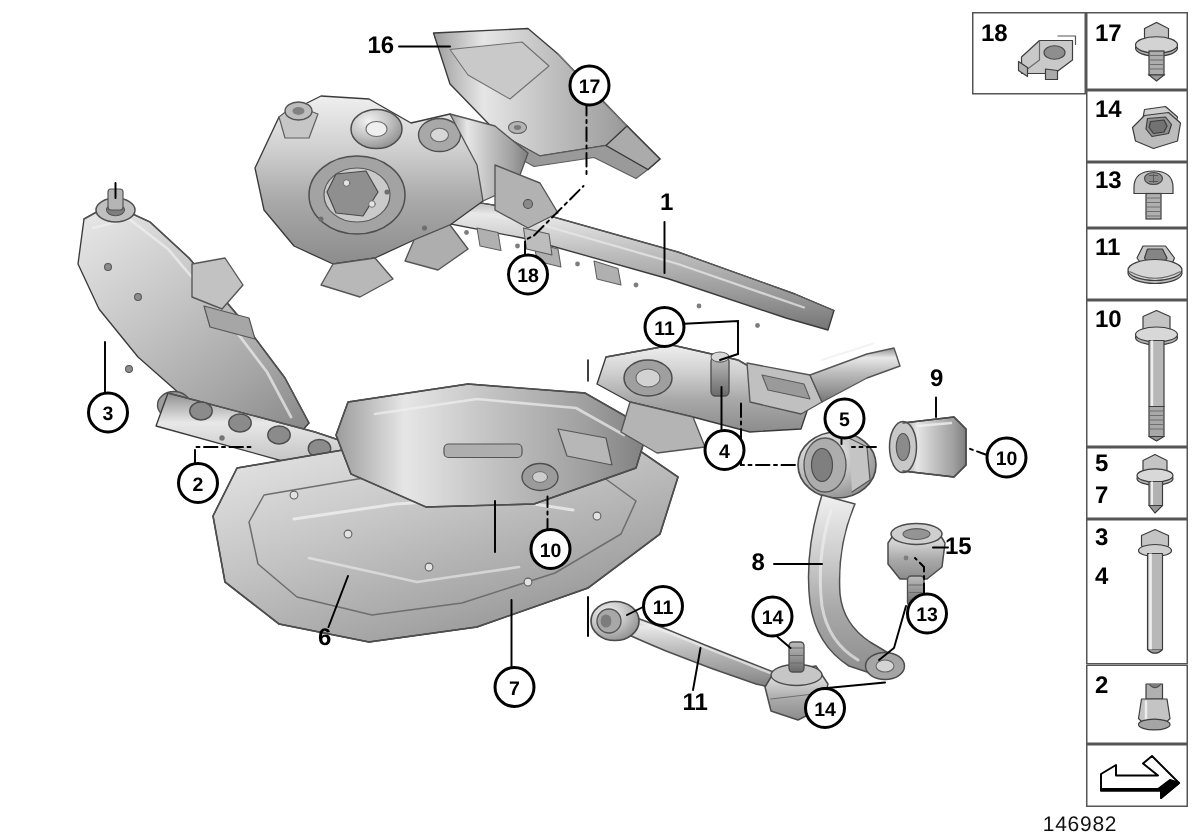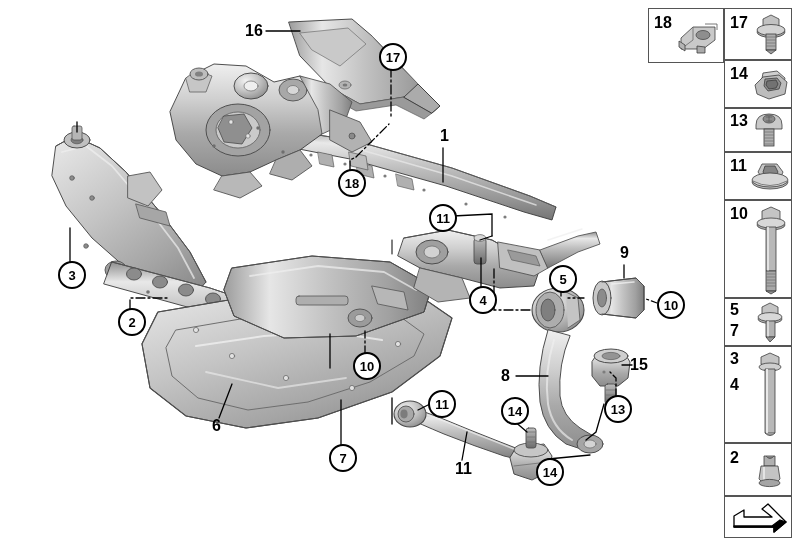--- a/index.html
+++ b/index.html
@@ -478,14 +478,15 @@
       <svg width="62" height="36" style="position:absolute;left:3px;top:3px;">
         <g stroke="#000" stroke-width="1.3" stroke-linejoin="round">
           <path d="M6 16 L6 27 L46 27 L46 32 L58 22 L40 4 L34 9 L44 17 L16 17 L16 10 Z" fill="#ffffff"></path>
           <path d="M6 27 L46 27 L46 32 L58 22 L52 20 L44 26 L6 26 Z" fill="#000"></path>
         </g>
       </svg>
     </div>
 
   </div>
 
+  <div class="partno">146982</div>
 
 </div>
 
 </body></html>

